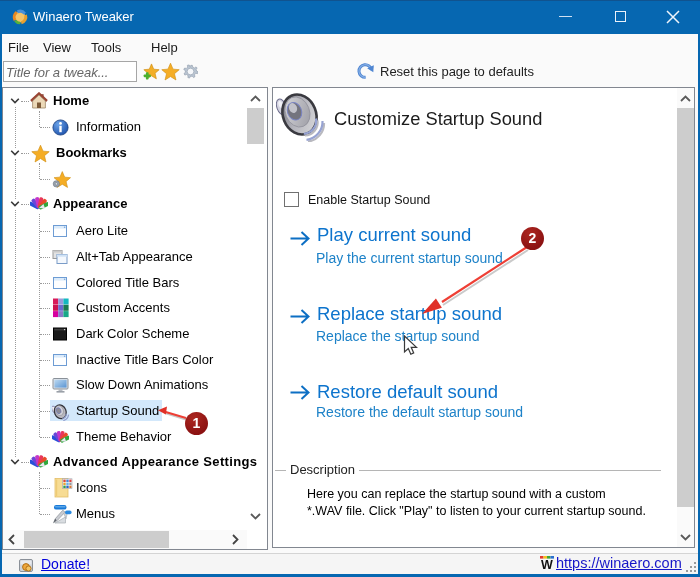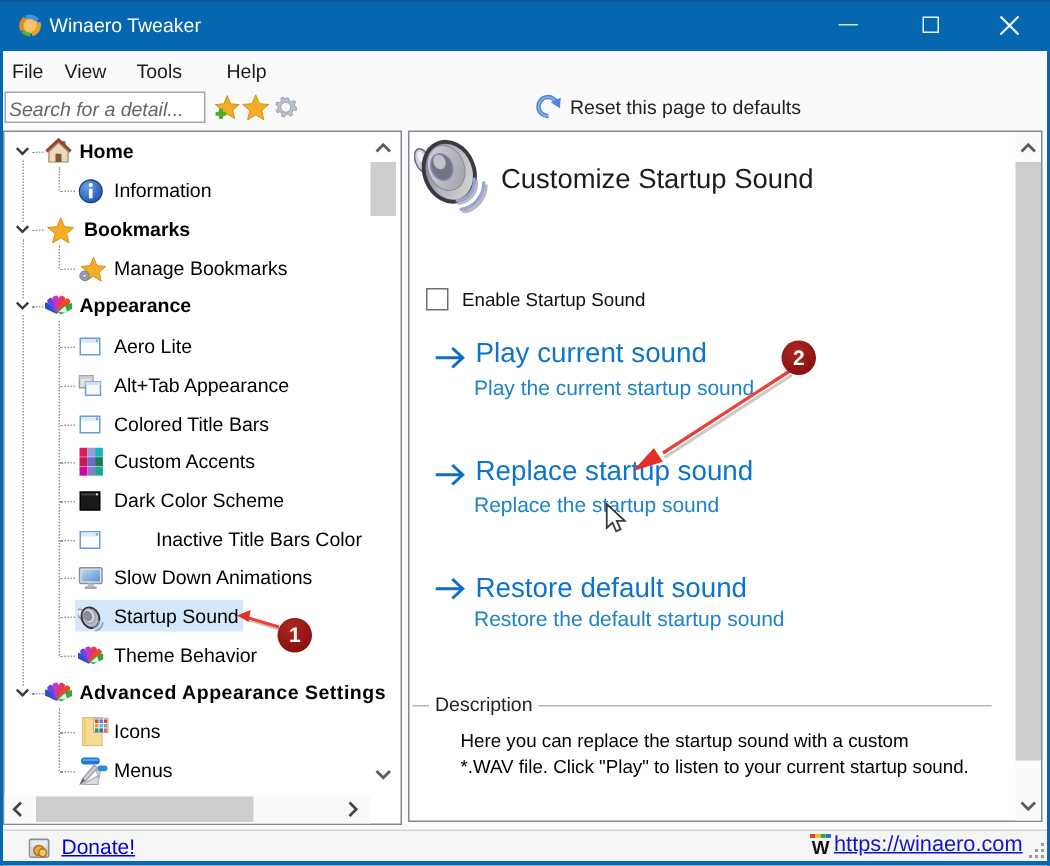--- a/index.html
+++ b/index.html
@@ -46,21 +46,21 @@
   <div class="abs" id="bleft"></div>
   <div class="abs" id="bright"></div>
   <div class="abs" id="bbottom"></div>
   <div class="abs" id="client"></div>
 
   <div class="abs menuitem" style="left:8px;">File</div>
   <div class="abs menuitem" style="left:43px;">View</div>
   <div class="abs menuitem" style="left:91px;">Tools</div>
   <div class="abs menuitem" style="left:140px;margin-left:11px;">Help</div>
   <div class="abs" id="search"></div>
-  <div class="abs" id="searchtext">Search for a detail...</div>
+  <div class="abs" id="searchtext">Title for a tweak...</div>
   <div class="abs" id="resettext">Reset this page to defaults</div>
   <div class="abs" id="tree"></div>
   <div class="abs" id="rpanel"></div>
   <div class="abs" id="status"></div>
 
   <svg class="abs" style="left:12px;top:9px;" width="16" height="16" viewBox="0 0 16 16">
     <circle cx="8" cy="8" r="5.4" fill="#f5c468"></circle>
     <path d="M3 11.2 A6 6 0 0 1 4.8 3.2" stroke="#e88820" stroke-width="3" fill="none"></path>
     <path d="M5.5 2.8 A6 6 0 0 1 12.8 4.6" stroke="#4a90d8" stroke-width="3" fill="none"></path>
     <path d="M13.5 6 A6 6 0 0 1 9.3 13.7" stroke="#e8a030" stroke-width="3" fill="none"></path>
@@ -271,28 +271,27 @@
     <rect x="2" y="1" width="12.5" height="4.6" rx="2.2" fill="#1a7ad8"></rect>
     <rect x="3" y="2" width="10.5" height="1.4" rx="0.7" fill="#5aa6e8"></rect>
     <rect x="13" y="6.4" width="6.6" height="3.8" rx="1.8" fill="#2a8ae0"></rect>
     <path d="M1.5 18.8 L3.2 14.8 L10.8 6.2 L13 8.1 L5.2 16.6 Z" fill="#c9ccd2" stroke="#8e949a" stroke-width="0.7"></path>
     <path d="M1.5 18.8 L3.2 14.8 L4.6 16.2 Z" fill="#5a5f66"></path>
   </svg>
 
   <div class="abs treelabel treebold" style="left:53px;top:93px;">Home</div>
   <div class="abs treelabel" style="left:76px;top:119px;">Information</div>
   <div class="abs treelabel treebold" style="left:56px;top:145px;">Bookmarks</div>
-  <div class="abs treelabel" style="left:76px;top:171px;">Manage Bookmarks</div>
   <div class="abs treelabel treebold" style="left:53px;top:196px;">Appearance</div>
   <div class="abs treelabel" style="left:76px;top:223px;">Aero Lite</div>
   <div class="abs treelabel" style="left:76px;top:249px;">Alt+Tab Appearance</div>
   <div class="abs treelabel" style="left:76px;top:275px;">Colored Title Bars</div>
   <div class="abs treelabel" style="left:76px;top:300px;">Custom Accents</div>
   <div class="abs treelabel" style="left:76px;top:326px;">Dark Color Scheme</div>
-  <div class="abs treelabel" style="left:76px;top:352px;margin-left:28px;">Inactive Title Bars Color</div>
+  <div class="abs treelabel" style="left:76px;top:352px;">Inactive Title Bars Color</div>
   <div class="abs treelabel" style="left:76px;top:377px;">Slow Down Animations</div>
   <div class="abs treelabel" style="left:76px;top:403px;">Startup Sound</div>
   <div class="abs treelabel" style="left:76px;top:429px;">Theme Behavior</div>
   <div class="abs treelabel treebold" style="left:53px;top:454px;letter-spacing:0.35px;">Advanced Appearance Settings</div>
   <div class="abs treelabel" style="left:76px;top:480px;">Icons</div>
   <div class="abs treelabel" style="left:76px;top:506px;">Menus</div>
 
   <div class="abs" style="left:247px;top:88px;width:17px;height:441px;background:transparent;"></div>
   <div class="abs sbthumb" style="left:247px;top:108px;width:17px;height:36px;"></div>
   <svg class="abs" style="left:250px;top:95px" width="11" height="8" viewBox="0 0 11 8">

